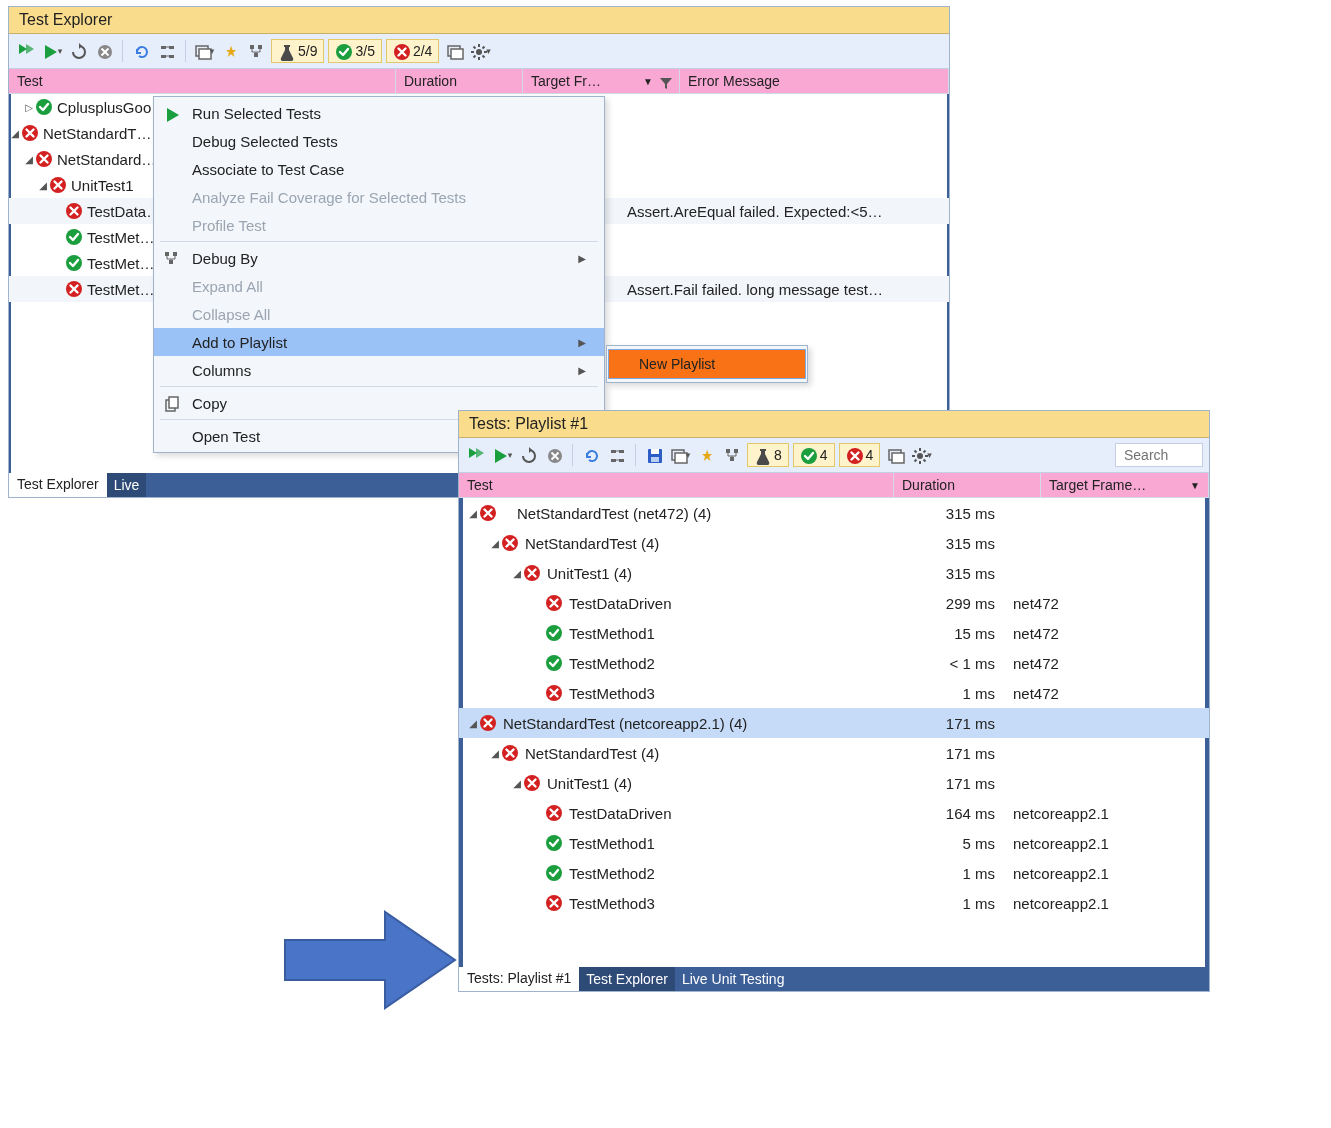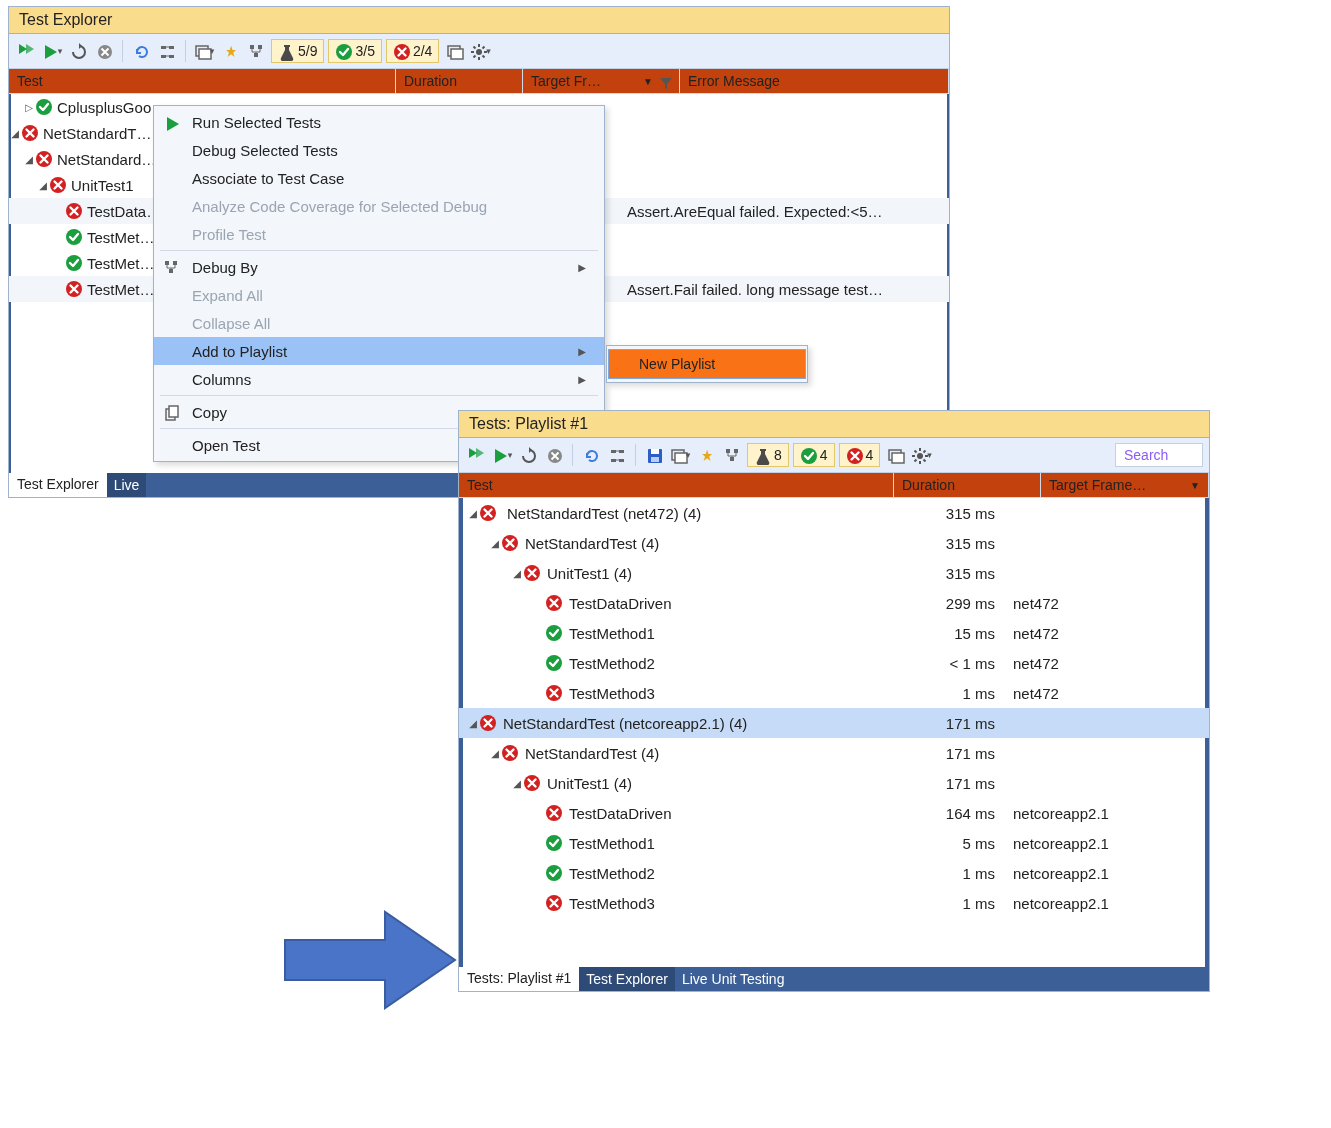--- a/index.html
+++ b/index.html
@@ -52,21 +52,21 @@
     align-items: center;
     gap: 4px;
     background: #fff3cc;
     border: 1px solid #e3c869;
     padding: 1px 6px;
     height: 20px;
     font-size: 14px;
   }
   .grid-header {
     display: flex;
-    background: #c2410c;
+    background: #f9a8d4;
     border-bottom: 1px solid #d2dae8;
     font-size: 14px;
   }
   .grid-header > div {
     padding: 4px 8px;
     border-right: 1px solid #d2dae8;
     display:flex;
     align-items:center;
     gap:4px;
   }
@@ -157,21 +157,21 @@
     height:30px;
     font-size:15px;
   }
   .grid-body-row.sel { background:#c6dbf7; }
 
   .search-box {
     margin-left:auto;
     border:1px solid #c3d0e4;
     background:#fff;
     font-size:14px;
-    color:#8b5cf6;
+    color:#737373;
     padding:2px 8px;
     width:70px;
     height:18px;
     display:flex;
     align-items:center;
   }
 
   .arrow-shape {
     position:absolute;
     left:275px;
@@ -441,40 +441,40 @@
       <span>Assert.Fail failed. long message test…</span>
     </div>
   </div>
 
   <div class="status-bar" style="position:absolute;bottom:0;left:0;right:0;">
     <div class="status-label">Test Explorer</div>
     <div class="status-tab active">Live</div>
   </div>
 </div>
 
-<div class="ctx-menu" style="left:153px; top:105px; width:450px;">
+<div class="ctx-menu" style="left:153px; top:96px; width:450px;">
   <div class="ctx-item">
       <span class="ctx-icon-col">
         <svg width="14" height="14">
           <use href="#ico-play"></use>
         </svg>
       </span>
       <span>Run Selected Tests</span>
     </div>
   <div class="ctx-item">
       <span class="ctx-icon-col"></span>
       <span>Debug Selected Tests</span>
     </div>
   <div class="ctx-item">
       <span class="ctx-icon-col"></span>
       <span>Associate to Test Case</span>
     </div>
   <div class="ctx-item disabled">
       <span class="ctx-icon-col"></span>
-      <span>Analyze Code Coverage for Selected Debug</span>
+      <span>Analyze Fail Coverage for Selected Tests</span>
     </div>
   <div class="ctx-item disabled">
       <span class="ctx-icon-col"></span>
       <span>Profile Test</span>
     </div>
   <div class="ctx-sep"></div>
   <div class="ctx-item">
       <span class="ctx-icon-col">
         <svg width="16" height="16">
           <use href="#ico-hier"></use>
@@ -620,21 +620,21 @@
       </div>
   </div>
 
   <div id="panel2-body">
       <div class="grid-body-row">
         <div style="width: 418px; display: flex; align-items: center; padding-left: 8px; box-sizing: border-box;">
           <span class="expander">◢</span>
           <svg width="18" height="18">
             <use href="#ico-fail"></use>
           </svg>
-          <span style="margin-left: 10px;">NetStandardTest (net472)  (4)</span>
+          <span style="margin-left: 20px;">NetStandardTest (net472)  (4)</span>
         </div>
         <div style="width: 130px; text-align: right; padding-right: 12px; box-sizing: border-box;">315 ms</div>
         <div style="flex: 1 1 0%; padding-left: 6px;"></div>
       </div>
       <div class="grid-body-row">
         <div style="width: 418px; display: flex; align-items: center; padding-left: 30px; box-sizing: border-box;">
           <span class="expander">◢</span>
           <svg width="18" height="18">
             <use href="#ico-fail"></use>
           </svg>

